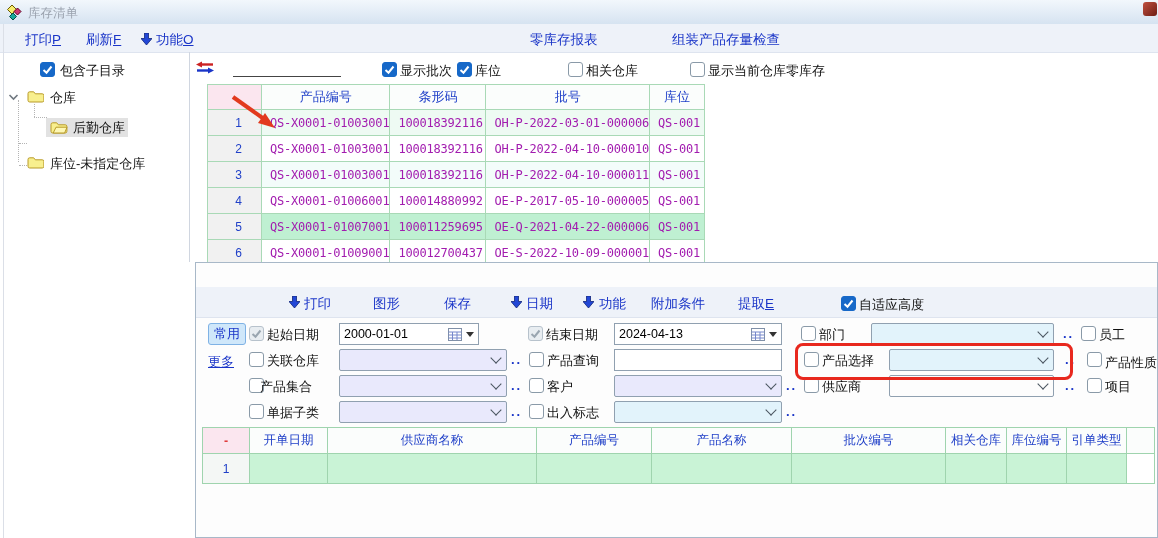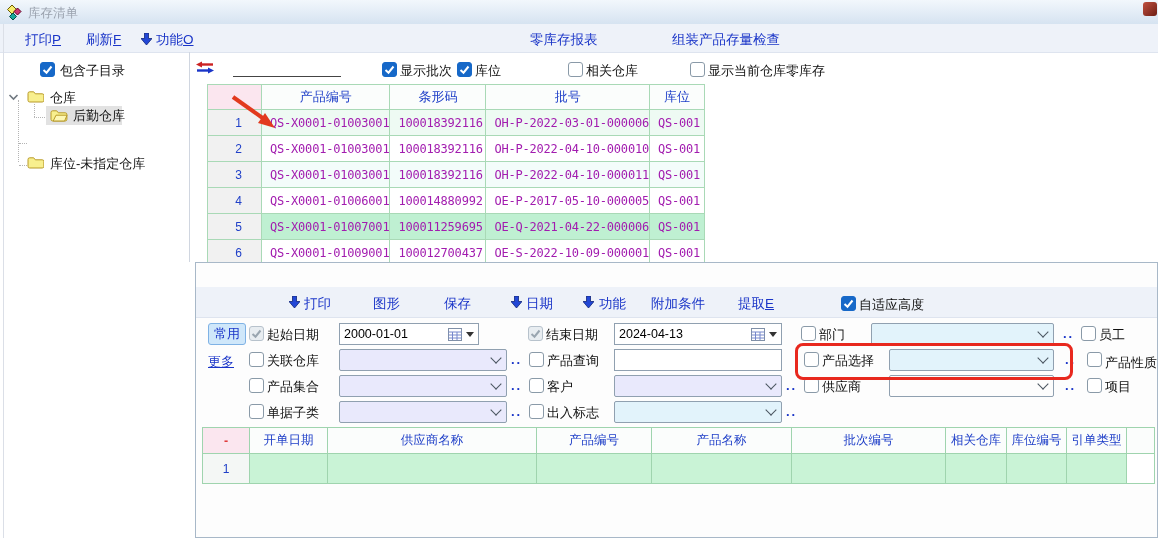--- a/index.html
+++ b/index.html
@@ -127,21 +127,21 @@
           <polyline points="1.5,3 5.5,7 9.5,3" fill="none" stroke="#707880" stroke-width="1.6"></polyline>
         </svg>
     </span>
     <span class="abs" style="left:21px;top:2px;">
       <svg width="17" height="13">
           <path d="M1 3.5 q0-1.7 1.7-1.7 h4 l1.6 2 h6.9 q1.7 0 1.7 1.7 v4.8 q0 1.7 -1.7 1.7 h-12.5 q-1.7 0 -1.7 -1.7 z" fill="#f8ef8e" stroke="#b89a28"></path>
         </svg>
     </span>
     <span class="lbl" style="left:44px;top:2px;">仓库</span>
   </div>
-  <div class="tree-sel" style="left:46px;top:106px;width:76px;height:19px;">
+  <div class="tree-sel" style="left:46px;top:118px;width:76px;height:19px;padding-left:6px;">
     <span class="abs" style="left:4px;top:3px;">
       <svg width="18" height="13">
         <path d="M1 3.5 q0-1.7 1.7-1.7 h4 l1.6 2 h6.9 q1.7 0 1.7 1.7 v4.8 q0 1.7 -1.7 1.7 h-12.5 q-1.7 0 -1.7 -1.7 z" fill="#f8ef8e" stroke="#b89a28"></path>
         <path d="M3.2 12 L6 6.2 h11 L14.6 12 z" fill="#fdf7b4" stroke="#b89a28"></path>
       </svg>
     </span>
     <span class="lbl" style="left:27px;top:2px;">后勤仓库</span>
   </div>
   <div class="abs" style="left:6px;top:154px;width:180px;height:18px;">
     <span class="abs" style="left:21px;top:2px;">
@@ -299,21 +299,21 @@
     <span class="cb" style="left:608px;top:89px;"></span>
     <span class="lbl" style="left:626px;top:90px;">产品选择</span>
     <div class="dd cyan" style="left:693px;top:86px;width:165px;">
         <span class="chev"></span>
       </div>
     <span class="dots" style="left:869px;top:90px;">..</span>
     <span class="cb" style="left:891px;top:89px;"></span>
     <span class="lbl" style="left:909px;top:92px;text-align:right;">产品性质</span>
 
     <span class="cb" style="left:53px;top:115px;"></span>
-    <span class="lbl" style="left:71px;top:116px;">产品集合</span>
+    <span class="lbl" style="left:64px;top:116px;">产品集合</span>
     <div class="dd" style="left:143px;top:112px;width:168px;">
         <span class="chev"></span>
       </div>
     <span class="dots" style="left:315px;top:116px;">..</span>
     <span class="cb" style="left:333px;top:115px;"></span>
     <span class="lbl" style="left:351px;top:116px;">客户</span>
     <div class="dd" style="left:418px;top:112px;width:168px;">
         <span class="chev"></span>
       </div>
     <span class="dots" style="left:590px;top:116px;">..</span>

